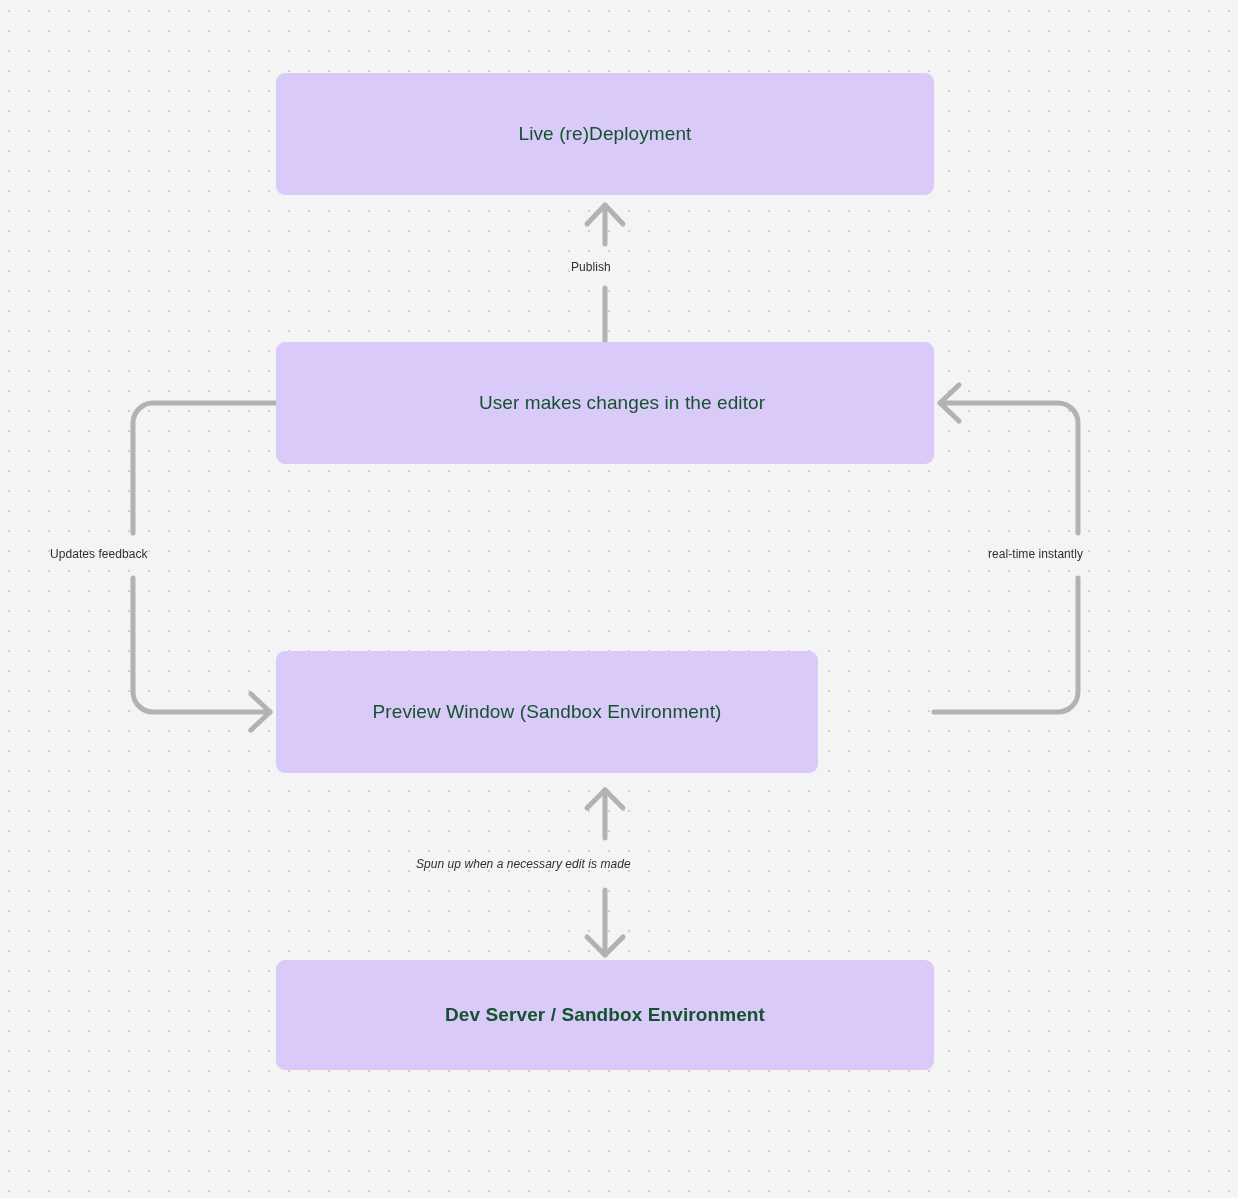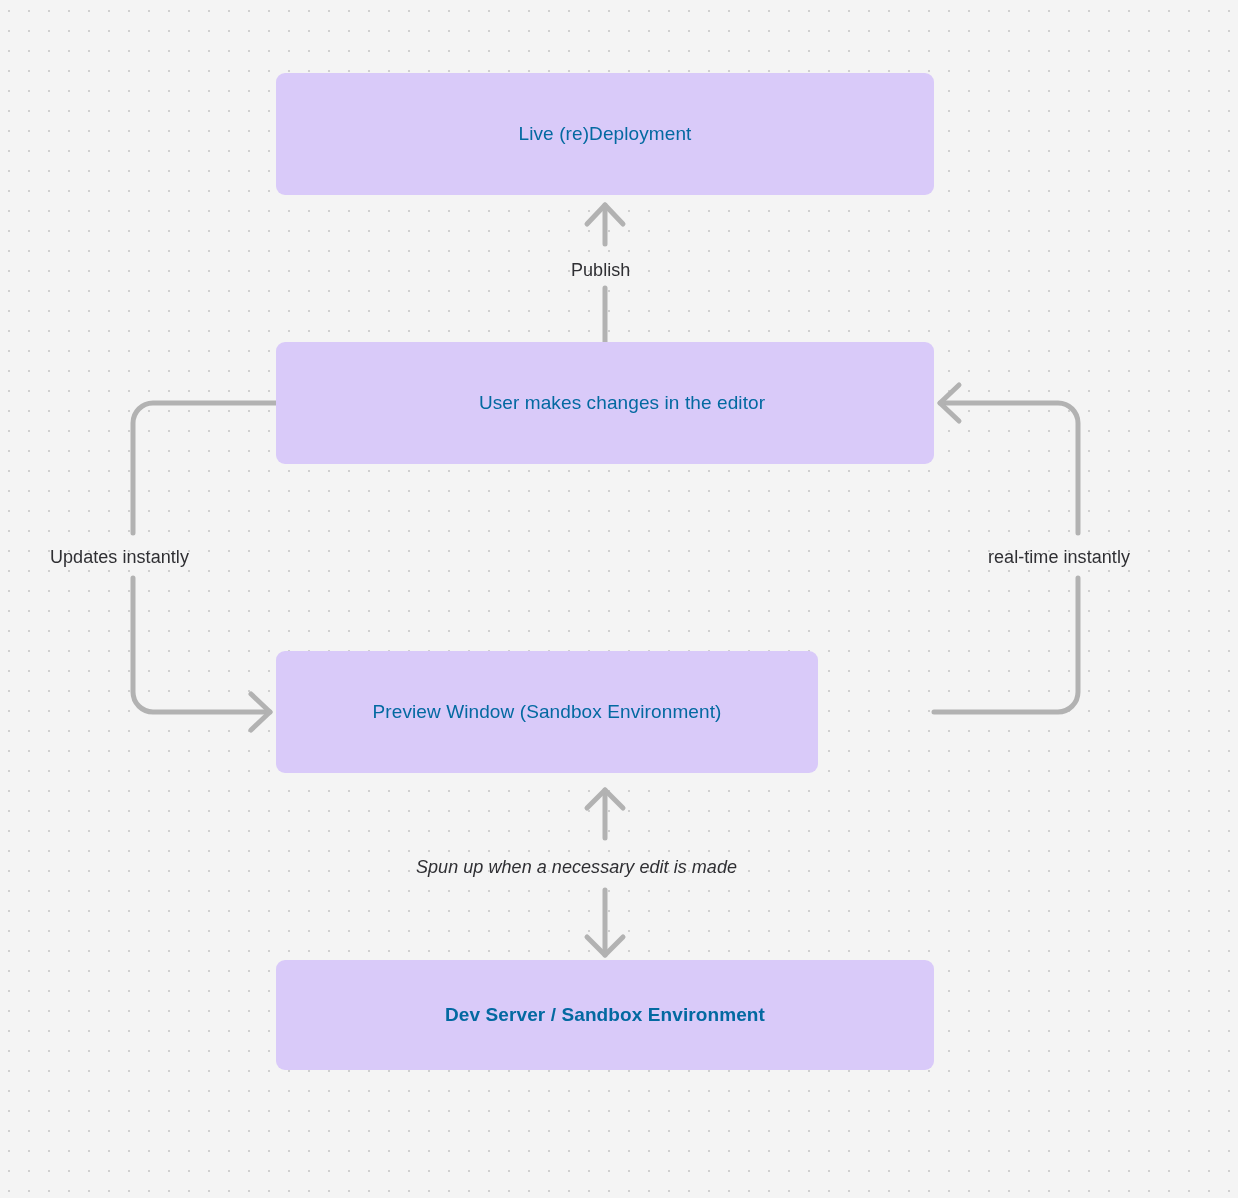--- a/index.html
+++ b/index.html
@@ -35,29 +35,29 @@
     position: absolute;
     background-color: #d9caf9;
     border-radius: 9px;
     display: flex;
     align-items: center;
     justify-content: center;
     box-sizing: border-box;
   }
   .node-label {
     font-size: 19px;
-    color: #0369a1;
+    color: #14532d;
     letter-spacing: 0.1px;
     text-align: left;
     line-height: 1.25;
     padding: 0 18px;
   }
   .edge-label {
     position: absolute;
-    font-size: 18px;
+    font-size: 12px;
     color: #2f2f33;
     letter-spacing: 0.05px;
     white-space: nowrap;
     line-height: 1;
   }
   
   #node-live        { left: 276px; top: 73px;  width: 658px; height: 122px; }
   #node-user        { left: 276px; top: 342px; width: 658px; height: 122px; padding-left: 34px; }
   #node-preview     { left: 276px; top: 651px; width: 542px; height: 122px; }
   #node-devserver   { left: 276px; top: 960px; width: 658px; height: 110px; font-weight: bold; }
@@ -106,19 +106,19 @@
   <div class="node" id="node-preview">
     <span class="node-label">Preview Window (Sandbox Environment)</span>
   </div>
 
   <div class="node" id="node-devserver">
     <span class="node-label">Dev Server / Sandbox Environment</span>
   </div>
 
   <div class="edge-label" id="label-publish">Publish</div>
 
-  <div class="edge-label" id="label-updates">Updates instantly</div>
+  <div class="edge-label" id="label-updates">Updates feedback</div>
 
   <div class="edge-label" id="label-realtime">real-time instantly</div>
 
   <div class="edge-label" id="label-spunup">Spun up when a necessary edit is made</div>
 
 </div>
 
 </body></html>

